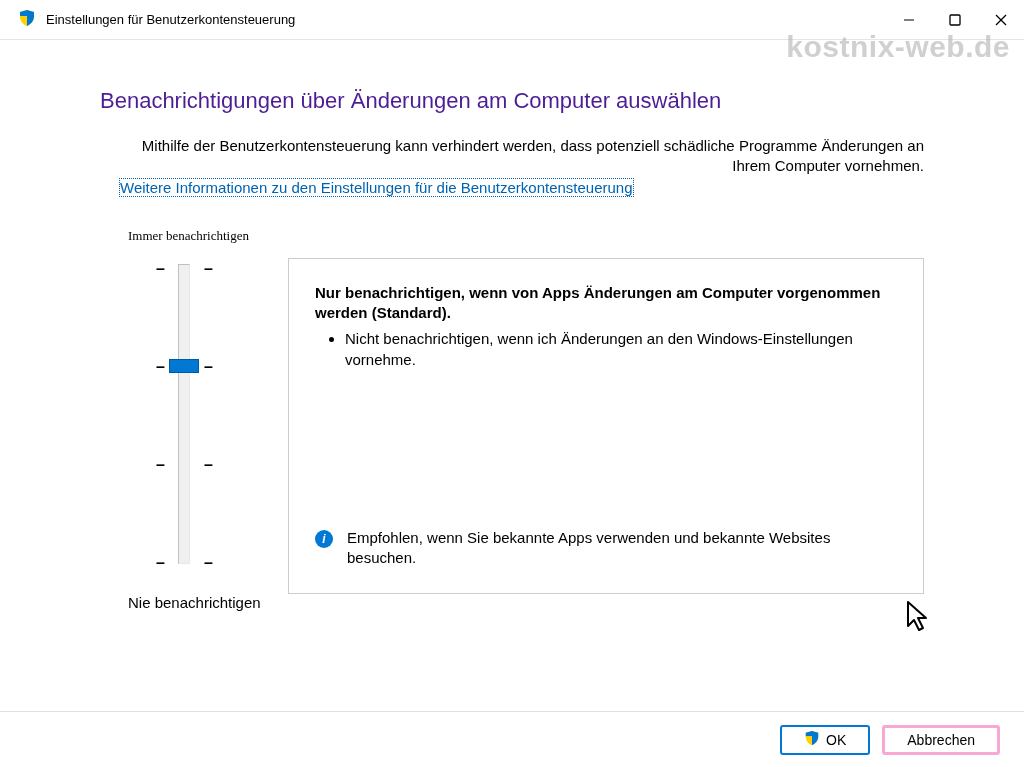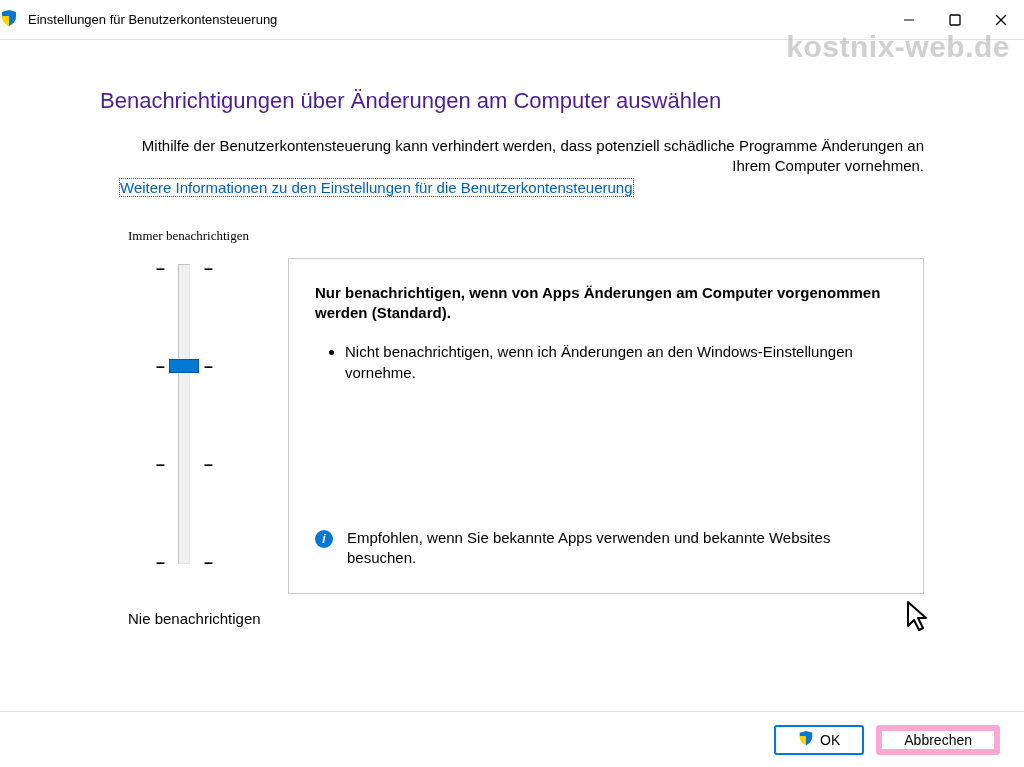--- a/index.html
+++ b/index.html
@@ -9,21 +9,21 @@
   background: #fff;
   width: 1024px;
   height: 767px;
   overflow: hidden;
   position: relative;
 }
 .titlebar {
   height: 40px;
   display: flex;
   align-items: center;
-  padding-left: 0;
+  padding-left: 18px;
   border-bottom: 1px solid #e5e5e5;
 }
 .tb-icon { margin-right: 10px; }
 .tb-title { font-size: 13px; color: #000; flex: 1; }
 .tb-btns { display: flex; height: 100%; }
 .tb-btn {
   width: 46px;
   height: 100%;
   display: flex;
   align-items: center;
@@ -96,21 +96,21 @@
   border: 1px solid #005a9e;
 }
 .panel {
   flex: 1;
   border: 1px solid #ccc;
   padding: 24px 26px;
   min-height: 336px;
   display: flex;
   flex-direction: column;
 }
-.panel-title { font-weight: bold; font-size: 15px; line-height: 1.35; margin-bottom: 18px; }
+.panel-title { font-weight: bold; font-size: 15px; line-height: 1.35; margin-bottom: 5px; }
 .panel ul { list-style: disc; padding-left: 30px; font-size: 15px; line-height: 1.4; }
 .panel ul li { margin-bottom: 3px; }
 .rec {
   margin-top: auto;
   display: flex;
   align-items: flex-start;
   gap: 14px;
   font-size: 15px;
   line-height: 1.35;
 }
@@ -118,38 +118,38 @@
   width: 18px; height: 18px;
   background: #0078d4;
   border-radius: 50%;
   color: #fff;
   display: flex; align-items: center; justify-content: center;
   font-size: 12px; font-weight: bold;
   font-style: italic;
   flex-shrink: 0;
   margin-top: 2px;
 }
-.bottom-label { font-size: 15px; margin-top: 16px; }
+.bottom-label { font-size: 15px; }
 .footer {
   position: absolute;
   bottom: 0; left: 0; right: 0;
   height: 56px;
   border-top: 1px solid #e0e0e0;
   display: flex;
   align-items: center;
   justify-content: flex-end;
   padding-right: 24px;
   gap: 12px;
   background: #fff;
 }
 .btn {
   height: 30px;
   padding: 0 22px;
   background: #fff;
-  border: 6px solid #f9a8d4;
+  border: 3px solid #f9a8d4;
   border-radius: 3px;
   font-size: 14px;
   display: flex;
   align-items: center;
   gap: 6px;
   cursor: pointer;
 }
 .btn.primary { border: 2px solid #0078d4; }
 .shield { display: inline-block; vertical-align: middle; }
 .watermark {

